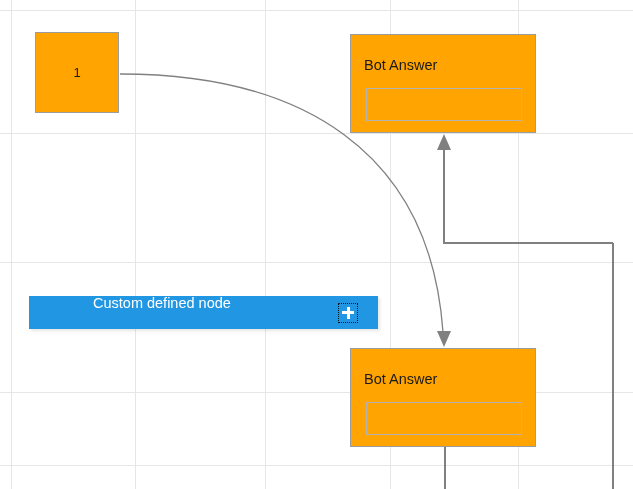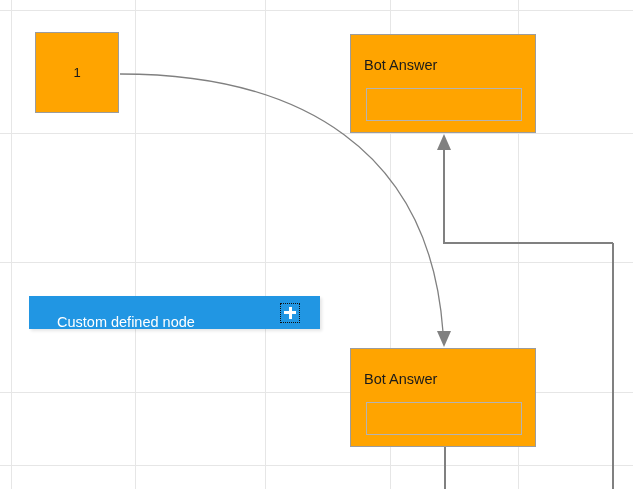--- a/index.html
+++ b/index.html
@@ -84,26 +84,27 @@
     box-sizing: border-box;
     border: 1px solid #b3b3b3;
     background: transparent;
   }
 
   
   #custom-node-bar {
     position: absolute;
     left: 29px;
     top: 296px;
-    width: 291px;
+    width: 313px;
     height: 33px;
     background: #2196e3;
     box-shadow: 2px 2px 3px rgba(0,0,0,0.10);
     display: flex;
-    align-items: flex-end;
+    align-items: flex-start;
+    padding-left: 36px;
   }
   #custom-node-label {
     color: #ffffff;
     font-size: 14.5px;
     margin-left: 28px;
     white-space: nowrap;
     line-height: 1;
   }
   #custom-node-add {
     position: absolute;

